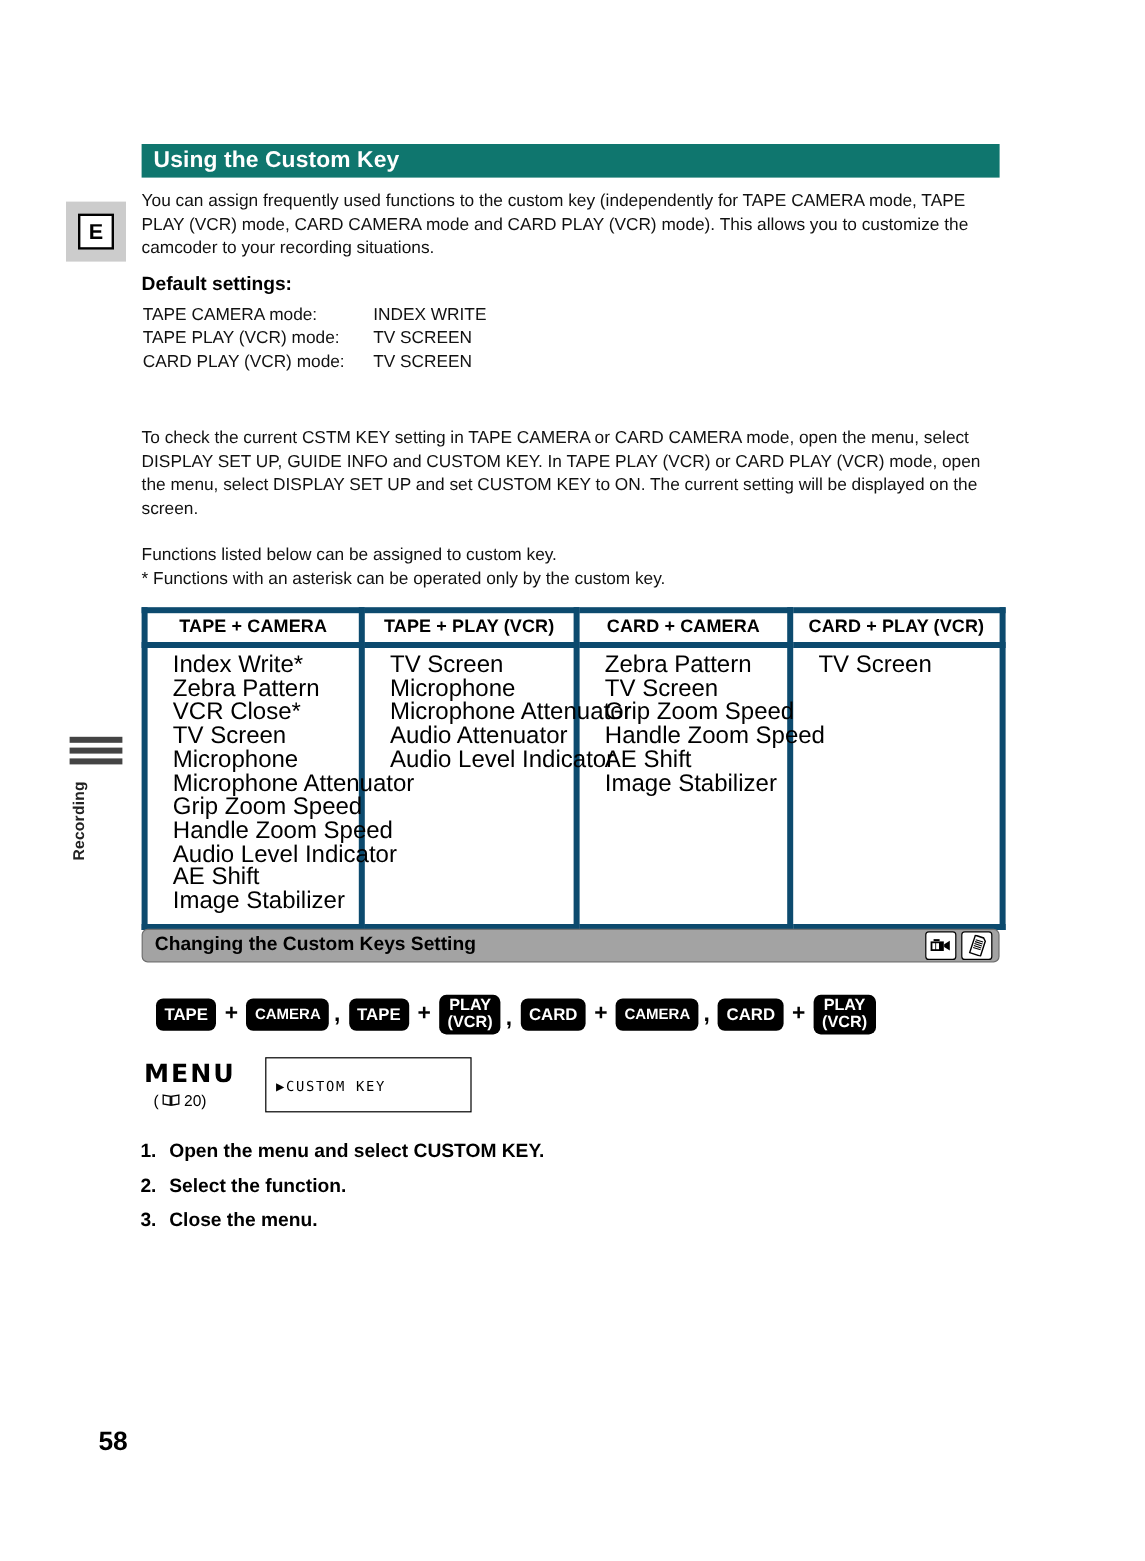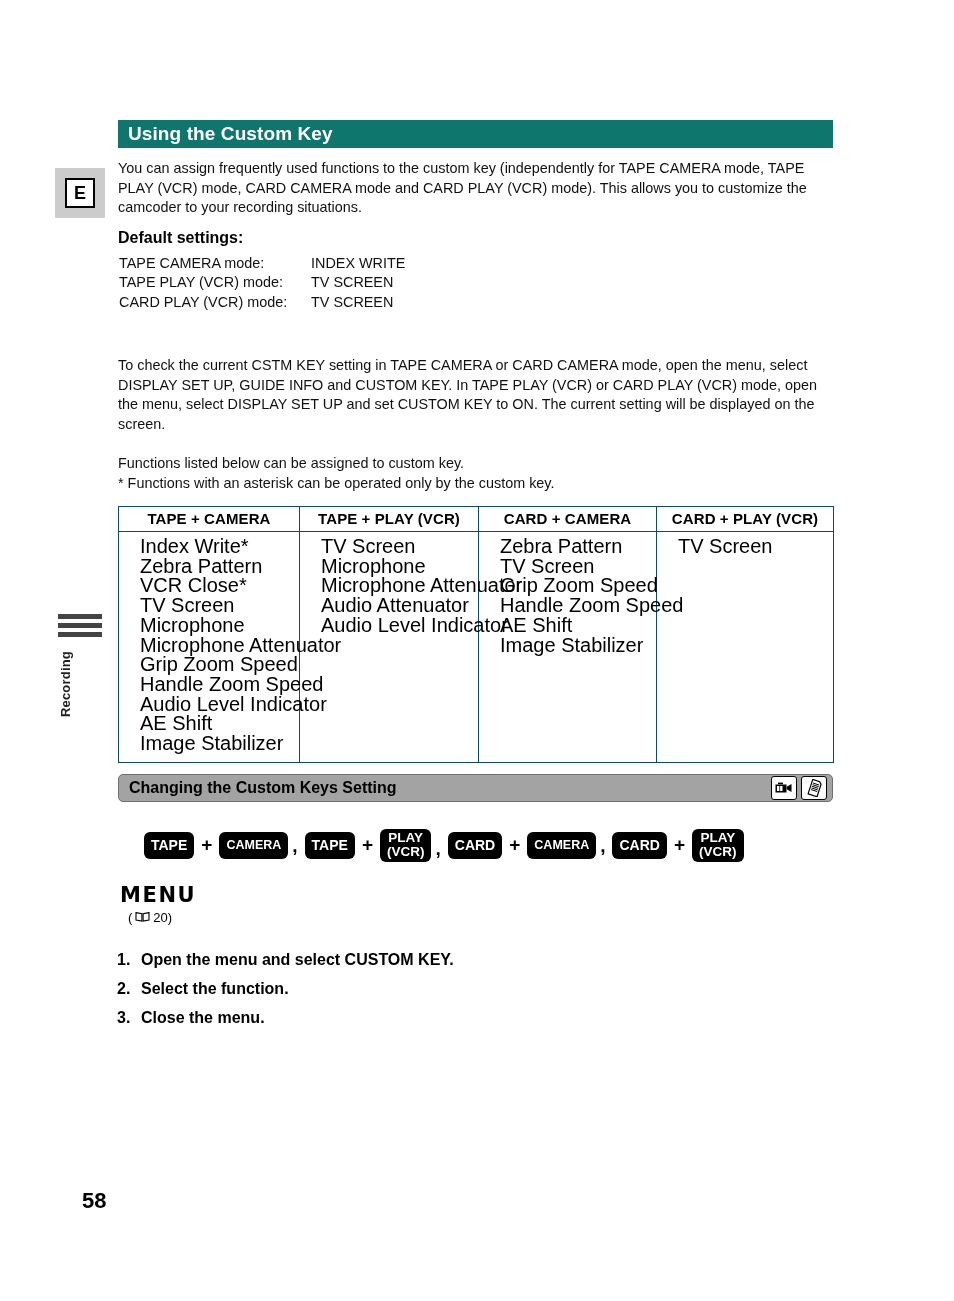--- a/index.html
+++ b/index.html
@@ -122,21 +122,21 @@
   
   #fn-table {
     position: absolute;
     left: 118px;
     top: 506px;
     width: 715px;
     border-collapse: collapse;
     table-layout: fixed;
   }
   #fn-table th, #fn-table td {
-    border: 1px solid #0c4a6e;
+    border: 5px solid #0c4a6e;
     vertical-align: top;
   }
   #fn-table th {
     font-size: 15px;
     font-weight: bold;
     text-align: center;
     padding: 3px 2px 4px 2px;
     letter-spacing: 0.1px;
   }
   #fn-table td {
@@ -175,21 +175,21 @@
     border-radius: 3px;
     margin-right: 4px;
     display: flex;
     align-items: center;
     justify-content: center;
   }
 
   
   #key-row {
     position: absolute;
-    left: 144px;
+    left: 130px;
     top: 822px;
     width: 705px;
     height: 46px;
     display: flex;
     align-items: center;
   }
   .keybtn {
     background: #000000;
     color: #ffffff;
     border-radius: 6px;
@@ -442,20 +442,23 @@
       <span>(</span>
       <span>
         <svg width="15" height="11" viewBox="0 0 15 11" aria-hidden="true">
           <path d="M1 1.6 L6.9 2.6 L6.9 10 L1 9 Z" fill="#fff" stroke="#000" stroke-width="1.1"></path>
           <path d="M14 1.6 L8.1 2.6 L8.1 10 L14 9 Z" fill="#fff" stroke="#000" stroke-width="1.1"></path>
         </svg>
       </span>
       <span>20)</span>
     </div>
   </div>
+  <div id="menu-box">
+    <div class="item">▶CUSTOM KEY</div>
+  </div>
 </div>
 
 <div id="steps">
   <div class="step">
     <span class="num">1.</span>
     <span>Open the menu and select CUSTOM KEY.</span>
   </div>
   <div class="step">
     <span class="num">2.</span>
     <span>Select the function.</span>

